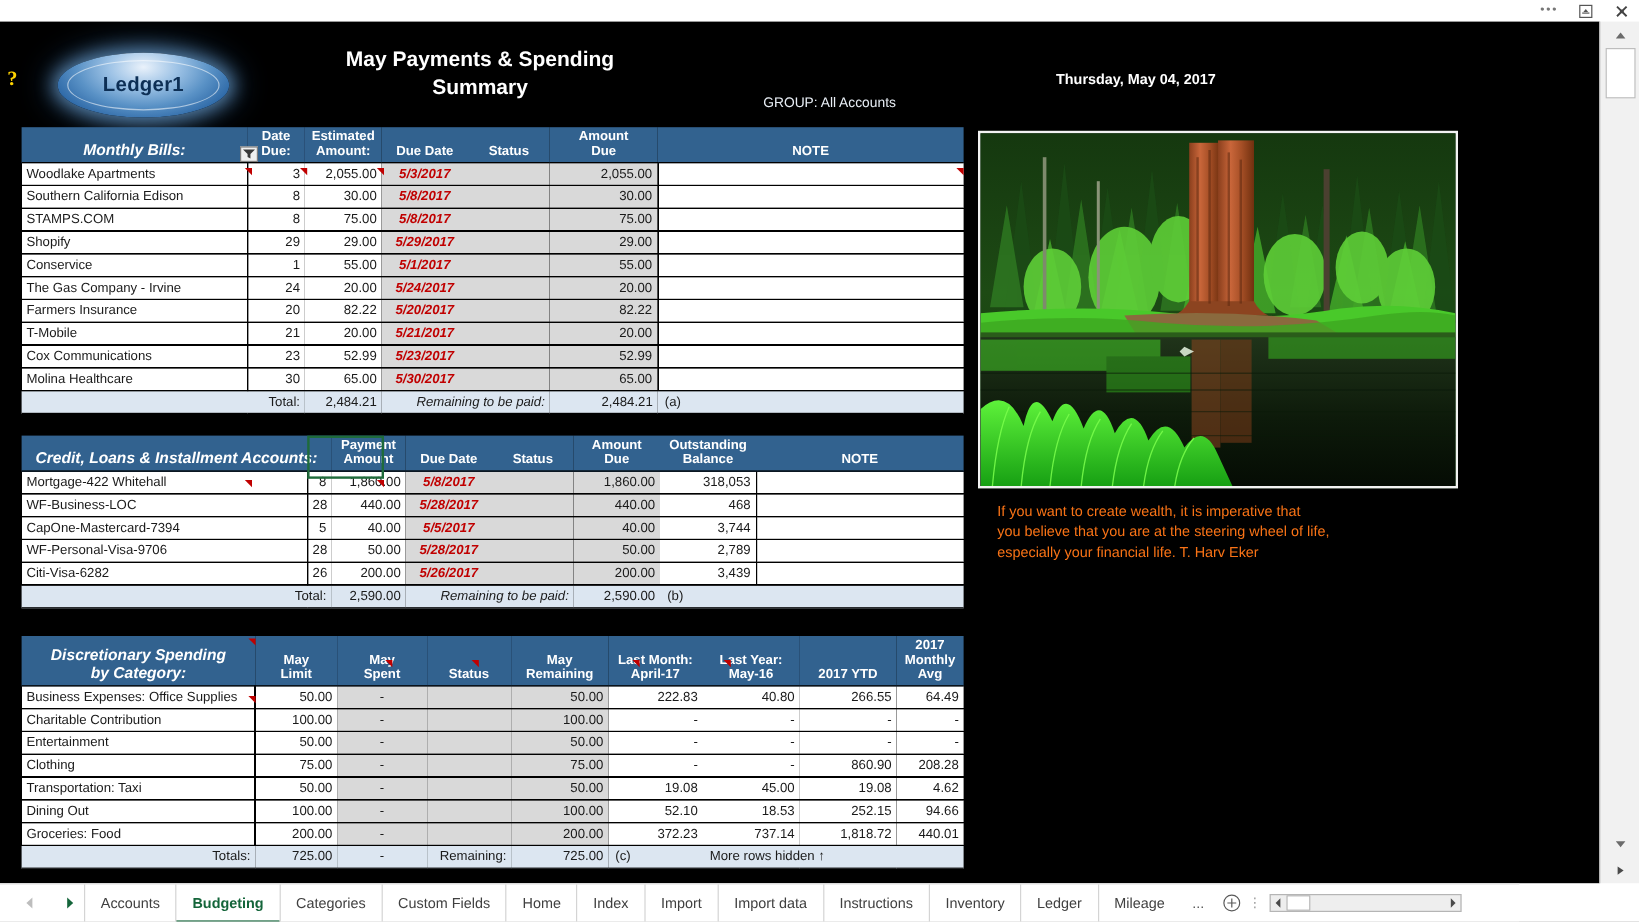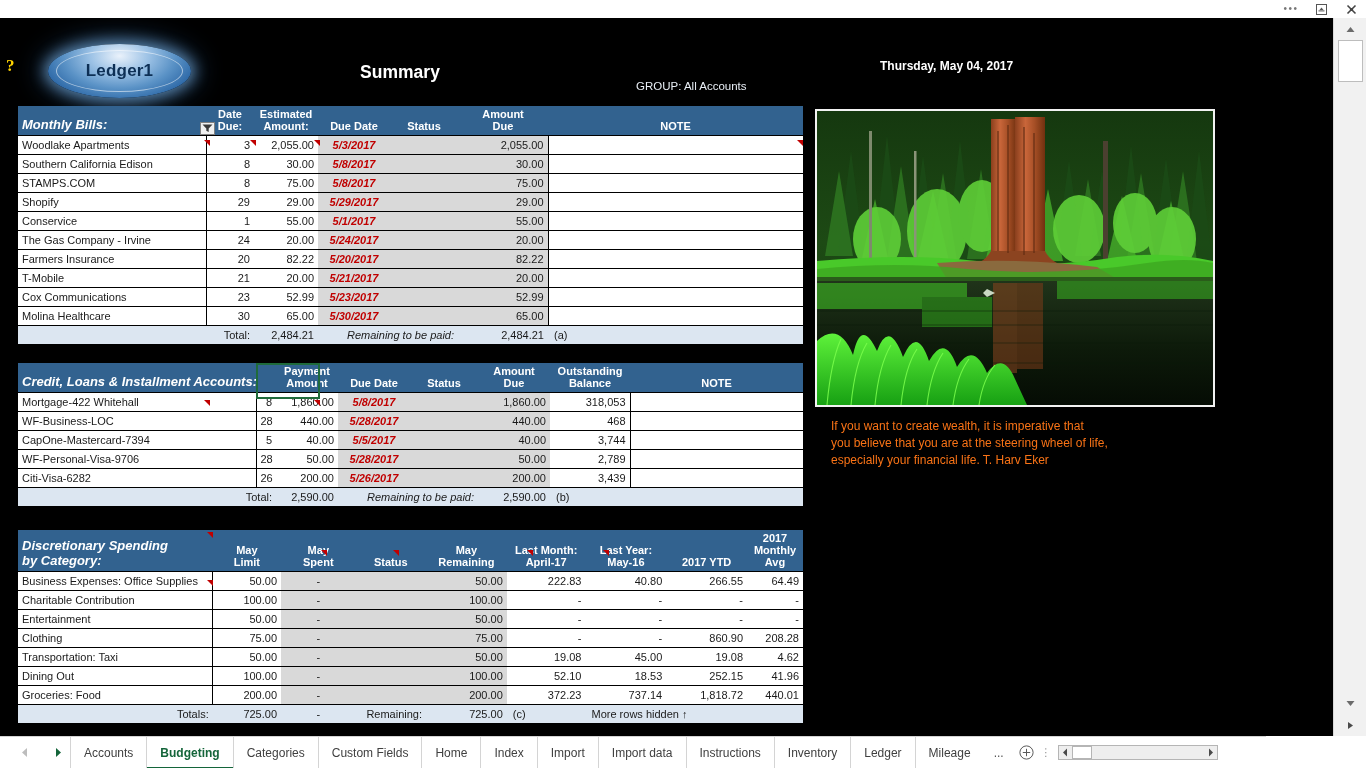--- a/index.html
+++ b/index.html
@@ -102,21 +102,21 @@
   .tbl td, .tbl th { padding:0; }
 
   .hdr-row th {
     background:#32628f; color:#ffffff;
     font-size:11px; font-weight:700;
     vertical-align:bottom; text-align:center;
     padding:2px 4px 3px;
     border:none;
   }
   .hdr-row th.hl {
-    text-align:left; font-style:italic; font-size:13px; padding-left:4px;
+    text-align:center; font-style:italic; font-size:13px; padding-left:4px;
   }
   .hdr-sub { display:block; }
 
   .drow td {
     background:#ffffff; color:#1a1a1a;
     font-size:11px; height:19px;
     border-top:1px solid #000; border-bottom:1px solid #000;
     padding:1px 4px;
     white-space:nowrap; overflow:hidden;
   }
@@ -223,21 +223,21 @@
 
   <div class="canvas">
 
     <div class="help-q">?</div>
 
     <div class="logo">
       <span class="logo-text">Ledger1</span>
     </div>
 
     <div class="title">
-      <br>
+      <span>May Payments &amp; Spending</span><br>
       <span>Summary</span>
     </div>
 
     <div class="group-line">GROUP:  All Accounts</div>
     <div class="today">Thursday, May 04, 2017</div>
 
     <table class="tbl" id="bills-table" style="left:18px; top:88px; width:785px;">
       <colgroup>
         <col style="width:188px">
           <col style="width:48px">
@@ -605,21 +605,21 @@
           </tr>
           <tr class="drow">
             <td class="name">Dining Out</td>
             <td class="num">100.00</td>
             <td class="shade ctr">-</td>
             <td class="shade ctr"></td>
             <td class="shade num">100.00</td>
             <td class="num">52.10</td>
             <td class="num">18.53</td>
             <td class="num">252.15</td>
-            <td class="num">41.96</td>
+            <td class="num">94.66</td>
           </tr>
           <tr class="drow">
             <td class="name">Groceries: Food</td>
             <td class="num">200.00</td>
             <td class="shade ctr">-</td>
             <td class="shade ctr"></td>
             <td class="shade num">200.00</td>
             <td class="num">372.23</td>
             <td class="num">737.14</td>
             <td class="num">1,818.72</td>

